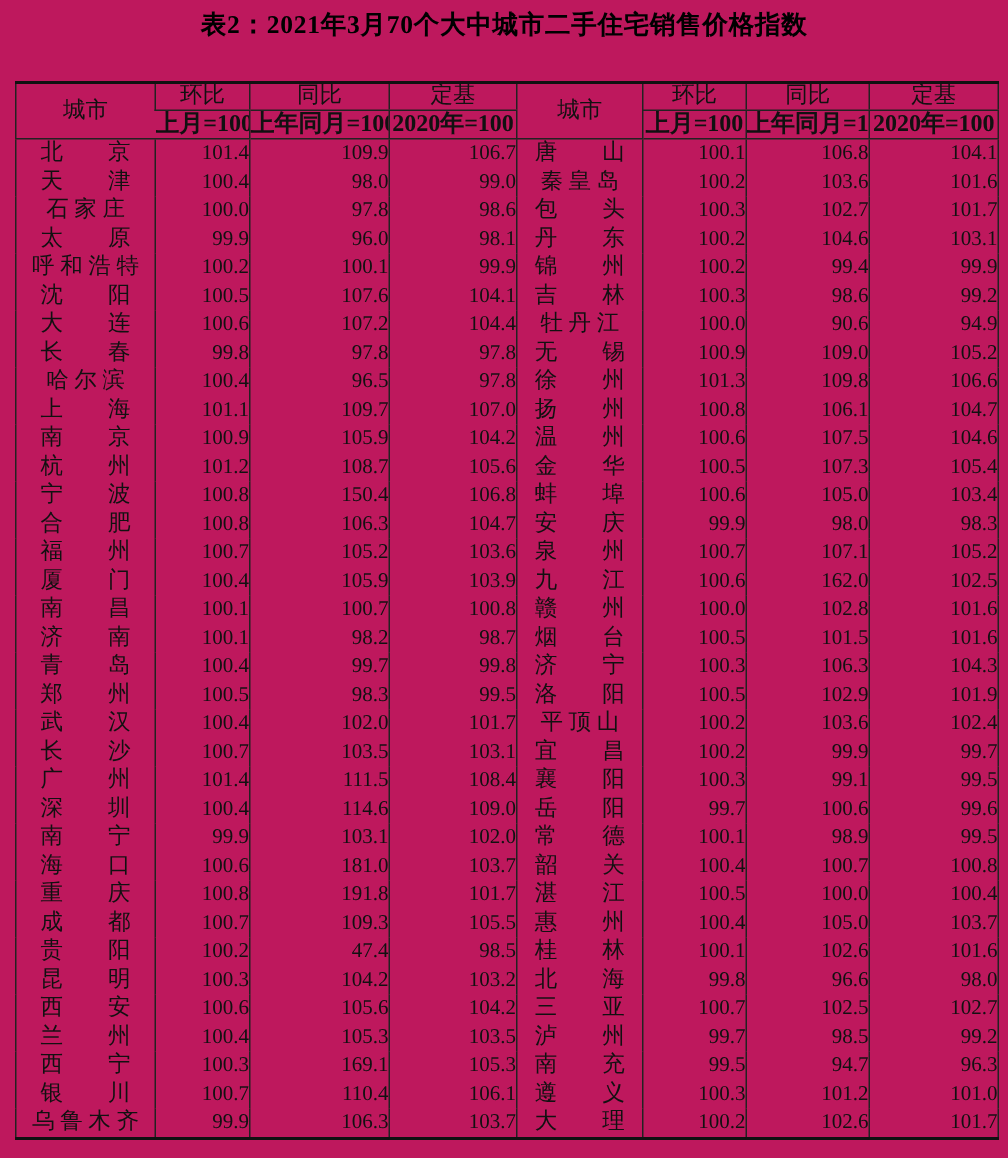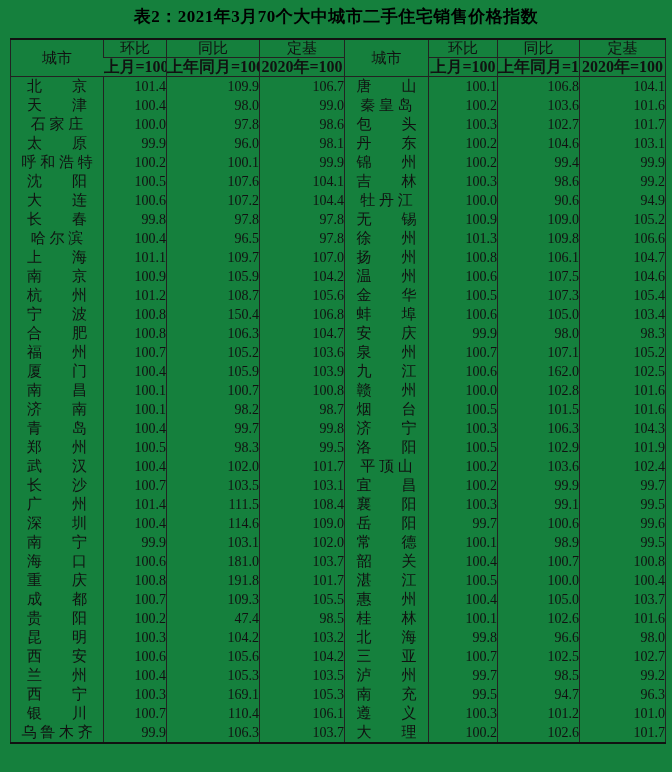--- a/index.html
+++ b/index.html
@@ -9,38 +9,38 @@
     width: 672px;
     height: 772px;
     font-family: "Liberation Serif", "DejaVu Serif", serif;
     color: #111111;
     overflow: hidden;
   }
   .page {
     position: relative;
     width: 672px;
     height: 772px;
-    background: #15803d;
+    background: #be185d;
   }
   .title {
     position: absolute;
     top: 6px;
     left: 0;
     width: 672px;
     text-align: center;
     font-size: 17px;
     font-weight: bold;
     line-height: 22px;
     color: #000000;
     letter-spacing: 0.5px;
   }
   table.price-table {
     position: absolute;
     left: 10px;
-    top: 38px;
+    top: 54px;
     width: 655px;
     border-collapse: collapse;
     table-layout: fixed;
     border-left: 1px solid #222;
     border-right: 1px solid #222;
     border-top: 2px solid #111;
     border-bottom: 2px solid #111;
   }
   table.price-table th,
   table.price-table td {

